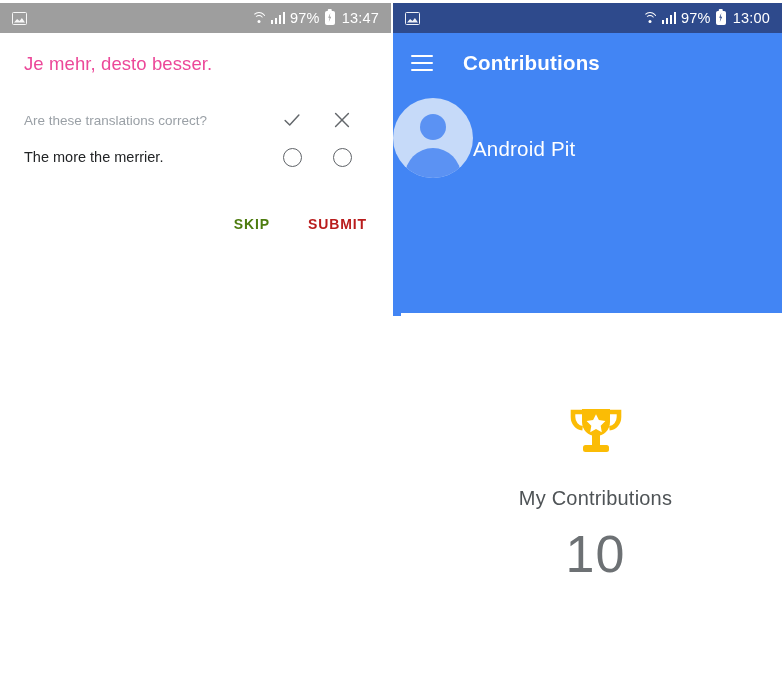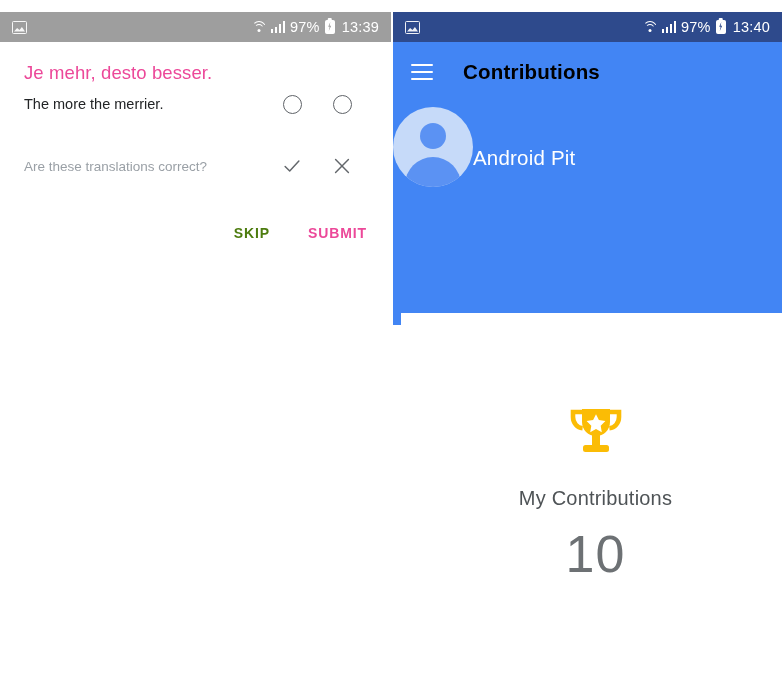--- a/index.html
+++ b/index.html
@@ -9,21 +9,21 @@
     height: 691px;
     background: #ffffff;
     font-family: "Liberation Sans", sans-serif;
     overflow: hidden;
     position: relative;
   }
 
   
   .panel {
     position: absolute;
-    top: 12px;
+    top: 3px;
   }
   #panel-left  { left: 0;   width: 391px; height: 313px; }
   #panel-right { left: 393px; width: 389px; height: 313px; }
 
   
   .statusbar {
     position: relative;
     height: 30px;
     display: flex;
     align-items: center;
@@ -220,21 +220,21 @@
   .txt-btn {
     font-size: 14px;
     font-weight: bold;
     letter-spacing: .9px;
     background: none;
     border: none;
     font-family: inherit;
     cursor: pointer;
   }
   #skip-button   { color: #4d7c0f; }
-  #submit-button { color: #ec4899; }
+  #submit-button { color: #b91c1c; }
 
   
   #panel-right .blue-body {
     height: 283px;
     background: #4285f4;
     position: relative;
   }
 
   .app-bar {
     height: 60px;
@@ -244,21 +244,21 @@
   }
   .hamburger {
     width: 22px;
     display: flex; flex-direction: column; gap: 5px;
   }
   .hamburger span {
     display: block; height: 2.2px; background: #ffffff; border-radius: 1px;
   }
   #app-bar-title {
     margin-left: 30px;
-    color: #000000;
+    color: #ffffff;
     font-size: 20.5px;
     font-weight: bold;
     letter-spacing: .2px;
   }
 
   .profile-block {
     display: flex;
     flex-direction: row;
     align-items: center;
     margin-top: 5px;
@@ -335,53 +335,53 @@
           <i></i>
         </span>
       <span class="signal-icon">
           <b></b>
           <b></b>
           <b></b>
           <b></b>
         </span>
       <span class="pct">97%</span>
       <span class="battery-icon"></span>
-      <span class="clock">13:39</span>
+      <span class="clock">13:47</span>
     </div>
   </div>
 
   <div class="card-body">
 
 
     <div class="source-phrase">Je mehr, desto besser.</div>
-
-    <div class="qrow" id="answer-row">
-      <div class="qtext" id="target-phrase">The more the merrier.</div>
-      <div class="mark-slot">
-        <span class="radio-circle"></span>
-      </div>
-      <div class="mark-slot">
-        <span class="radio-circle"></span>
-      </div>
-    </div>
 
     <div class="qrow" id="question-row">
       <div class="qtext" id="question-label">Are these translations correct?</div>
       <div class="mark-slot">
         <svg width="22" height="22" viewBox="0 0 24 24" aria-hidden="true">
           <path d="M4.5 12.5l5 5 10-11" fill="none" stroke="#63676b" stroke-width="1.6" stroke-linecap="round" stroke-linejoin="round"></path>
         </svg>
       </div>
       <div class="mark-slot">
         <svg width="22" height="22" viewBox="0 0 24 24" aria-hidden="true">
           <path d="M5 5l14 14M19 5L5 19" fill="none" stroke="#63676b" stroke-width="1.6" stroke-linecap="round"></path>
         </svg>
       </div>
     </div>
 
+    <div class="qrow" id="answer-row">
+      <div class="qtext" id="target-phrase">The more the merrier.</div>
+      <div class="mark-slot">
+        <span class="radio-circle"></span>
+      </div>
+      <div class="mark-slot">
+        <span class="radio-circle"></span>
+      </div>
+    </div>
+
     <div class="actions-row">
       <button class="txt-btn" id="skip-button">SKIP</button>
       <button class="txt-btn" id="submit-button">SUBMIT</button>
     </div>
 
   </div>
 </div>
 
 <div class="panel" id="panel-right">
 
@@ -396,21 +396,21 @@
           <i></i>
         </span>
       <span class="signal-icon">
           <b></b>
           <b></b>
           <b></b>
           <b></b>
         </span>
       <span class="pct">97%</span>
       <span class="battery-icon"></span>
-      <span class="clock">13:40</span>
+      <span class="clock">13:00</span>
     </div>
   </div>
 
   <div class="blue-body">
     <div class="app-bar">
       <div class="hamburger">
         <span></span>
           <span></span>
           <span></span>
       </div>

